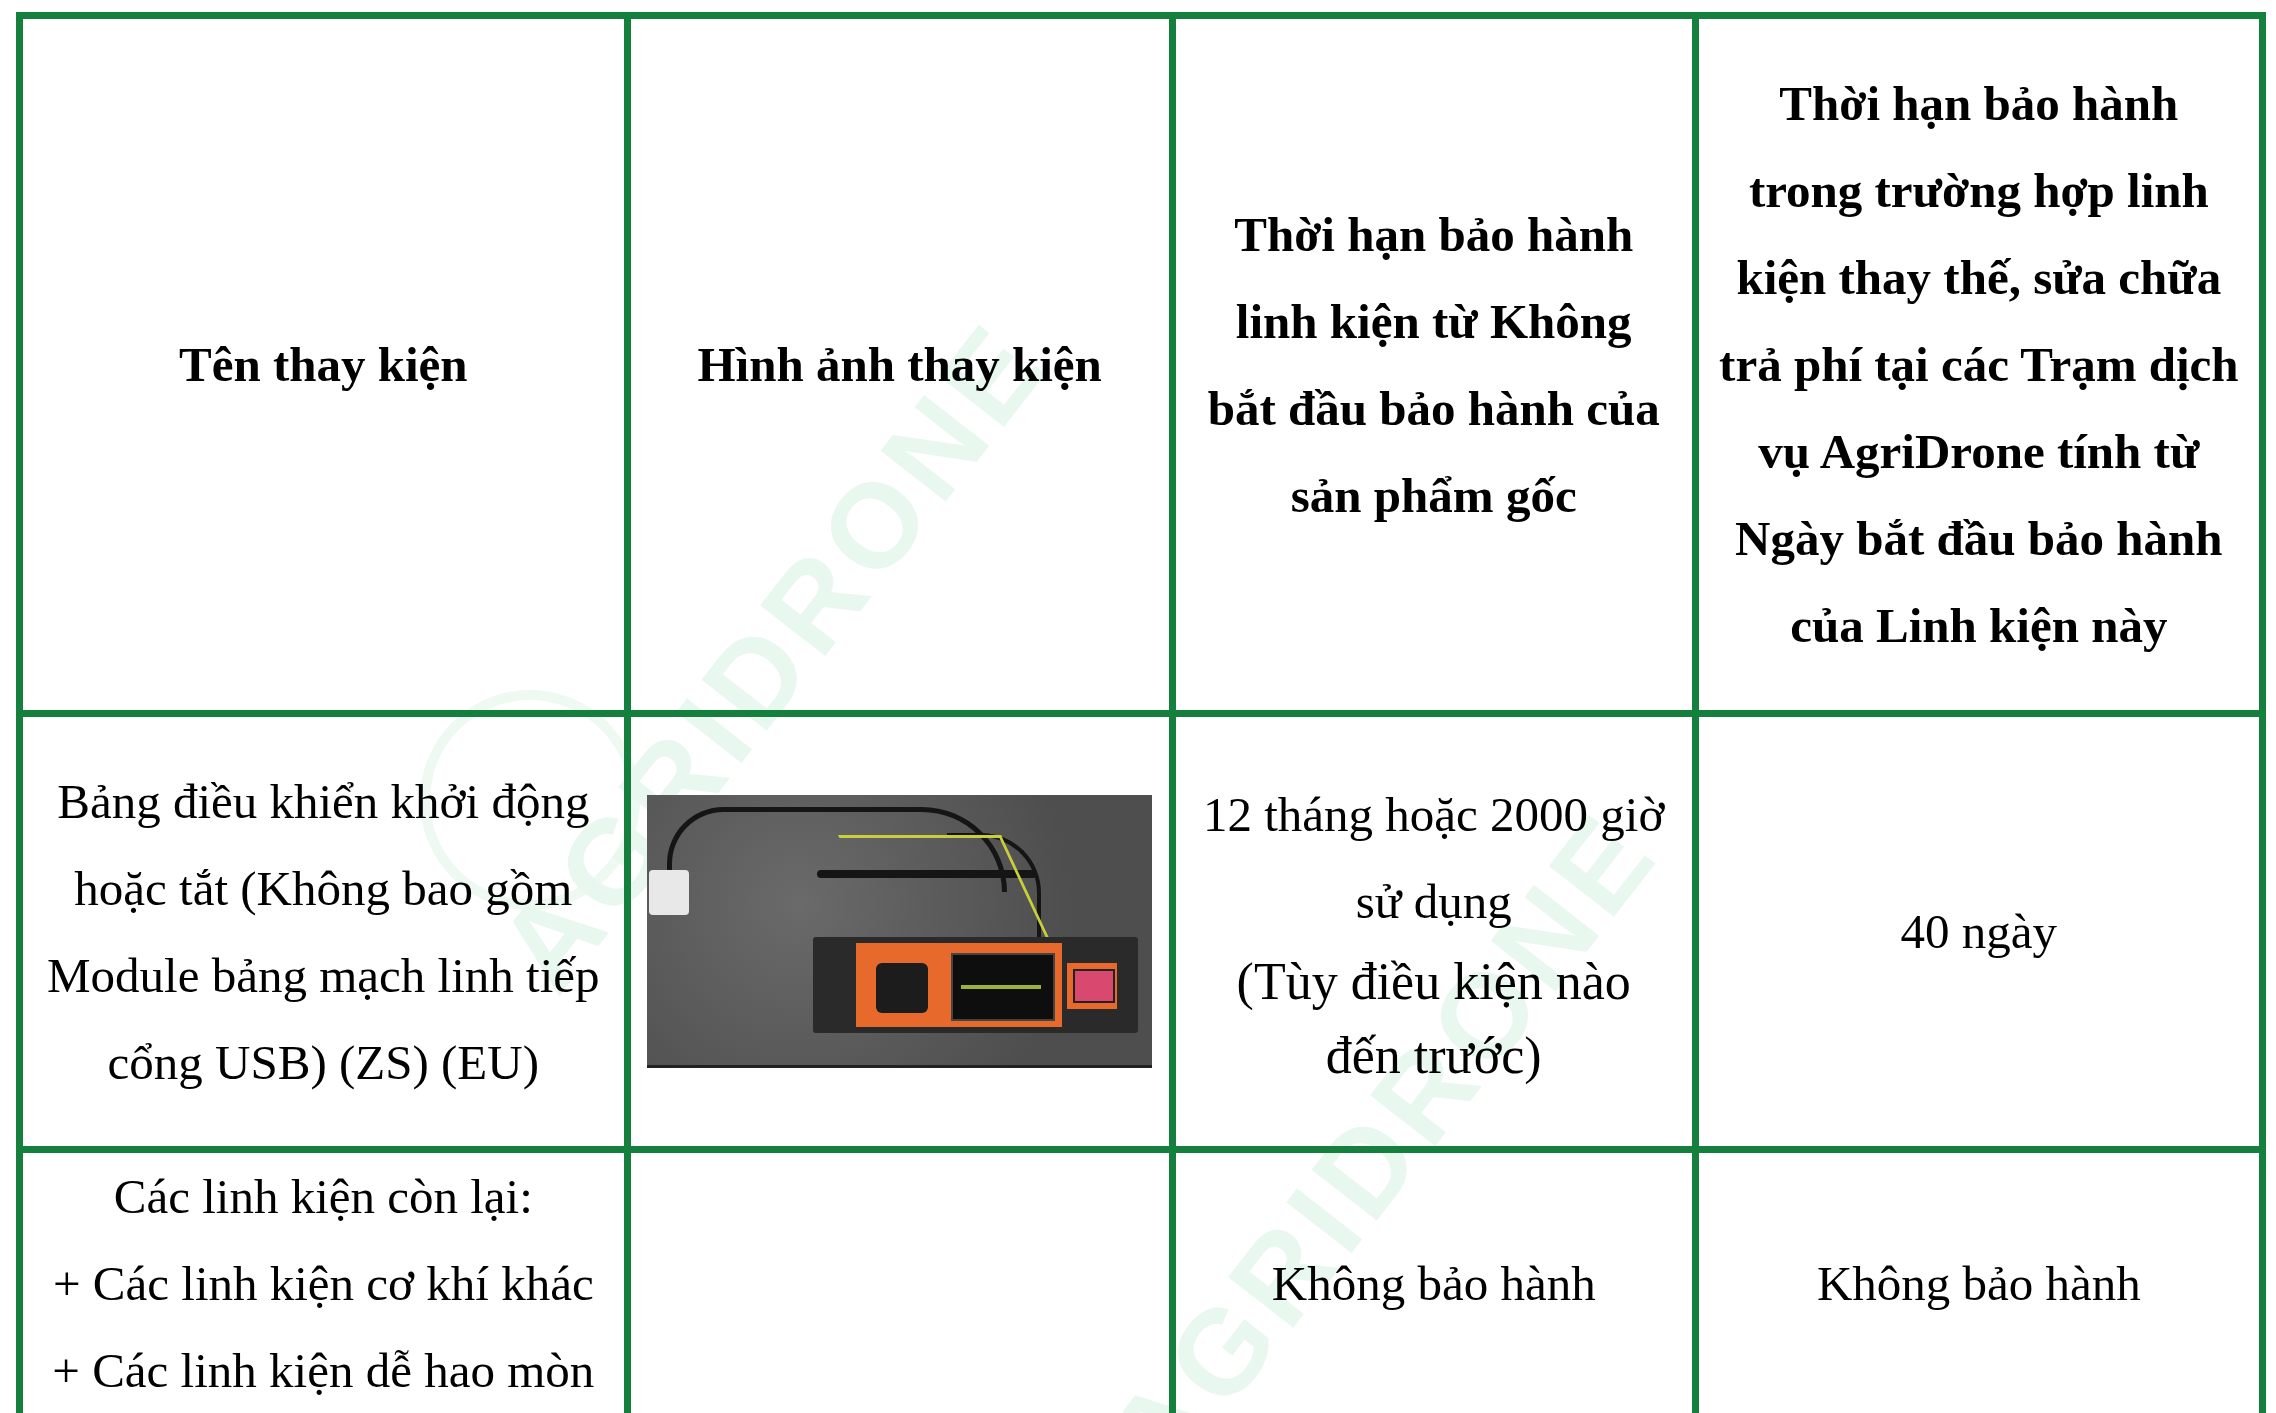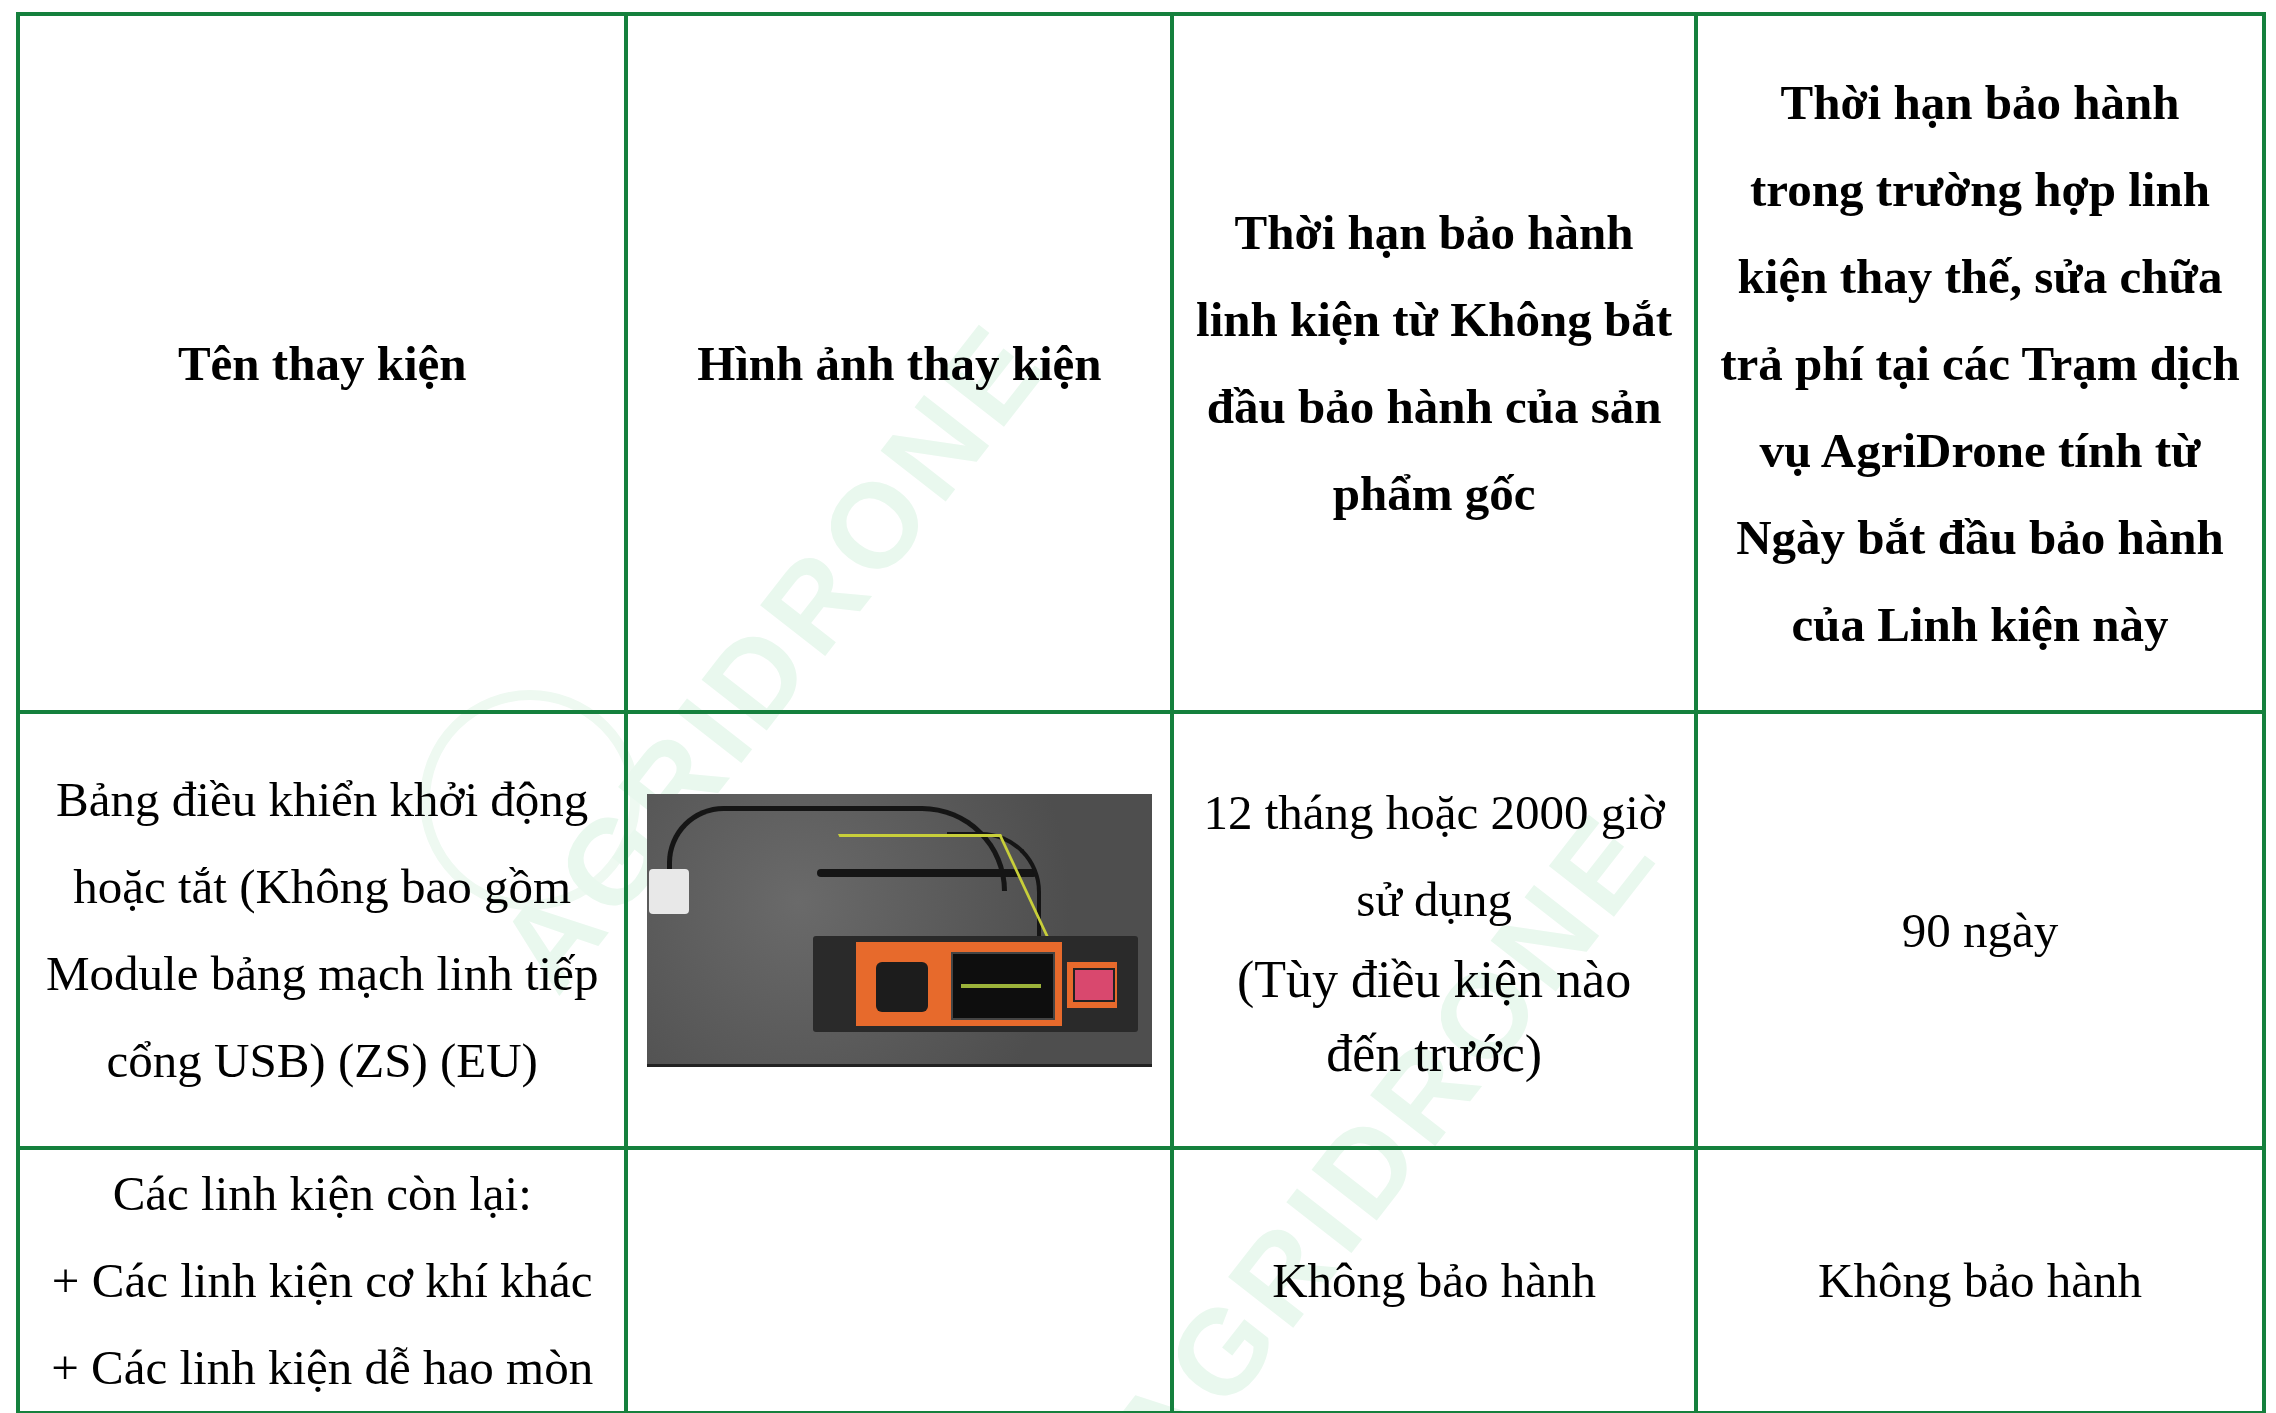--- a/index.html
+++ b/index.html
@@ -7,21 +7,21 @@
          font-family: "Liberation Serif", "DejaVu Serif", serif; color: #000; }
   .watermark { position: absolute; color: #e9f8ee; font-family: "Liberation Sans", sans-serif;
                font-weight: bold; font-size: 120px; letter-spacing: 8px; transform: rotate(-52deg);
                transform-origin: left top; pointer-events: none; white-space: nowrap; }
   .wm1 { left: 470px; top: 930px; }
   .wm2 { left: 1080px; top: 1420px; }
   .wm-logo { position: absolute; left: 420px; top: 690px; width: 200px; height: 200px;
              border: 10px solid #eef9f1; border-radius: 50%; pointer-events: none; }
   table.warranty { position: absolute; left: 16px; top: 12px; border-collapse: collapse;
                    table-layout: fixed; width: 2250px; height: 1387px; background: transparent; }
-  table.warranty td, table.warranty th { border: 4px solid #15803d; text-align: center;
+  table.warranty td, table.warranty th { border: 7px solid #15803d; text-align: center;
                    vertical-align: middle; padding: 0 24px; }
   th { font-weight: bold; font-size: 49px; line-height: 87px; }
   td { font-size: 49px; line-height: 87px; font-weight: normal; }
   .c1 { width: 603px; } .c2 { width: 541px; } .c3 { width: 519px; } .c4 { width: 563px; }
   tr.hdr { height: 698px; } tr.r1 { height: 436px; } tr.r2 { height: 253px; }
   .note { font-size: 52px; line-height: 74px; display: block; }
   .main { display: block; }
   td.left { text-align: left; padding-left: 22px; }
   .line { display: block; }
   .photo { width: 505px; height: 270px; margin: 0 auto; position: relative; overflow: hidden;
@@ -81,21 +81,21 @@
           <div class="switch-wrap">
             <div class="switch"></div>
           </div>
         </div>
       </div>
     </td>
     <td>
       <span class="main">12 tháng hoặc 2000 giờ sử dụng</span>
       <span class="note">(Tùy điều kiện nào đến trước)</span>
     </td>
-    <td>90 ngày</td>
+    <td>40 ngày</td>
   </tr>
   <tr class="r2">
     <td class="left">
       <span class="line">Các linh kiện còn lại:</span>
       <span class="line">+ Các linh kiện cơ khí khác</span>
       <span class="line">+ Các linh kiện dễ hao mòn</span>
     </td>
     <td></td>
     <td>Không bảo hành</td>
     <td>Không bảo hành</td>

